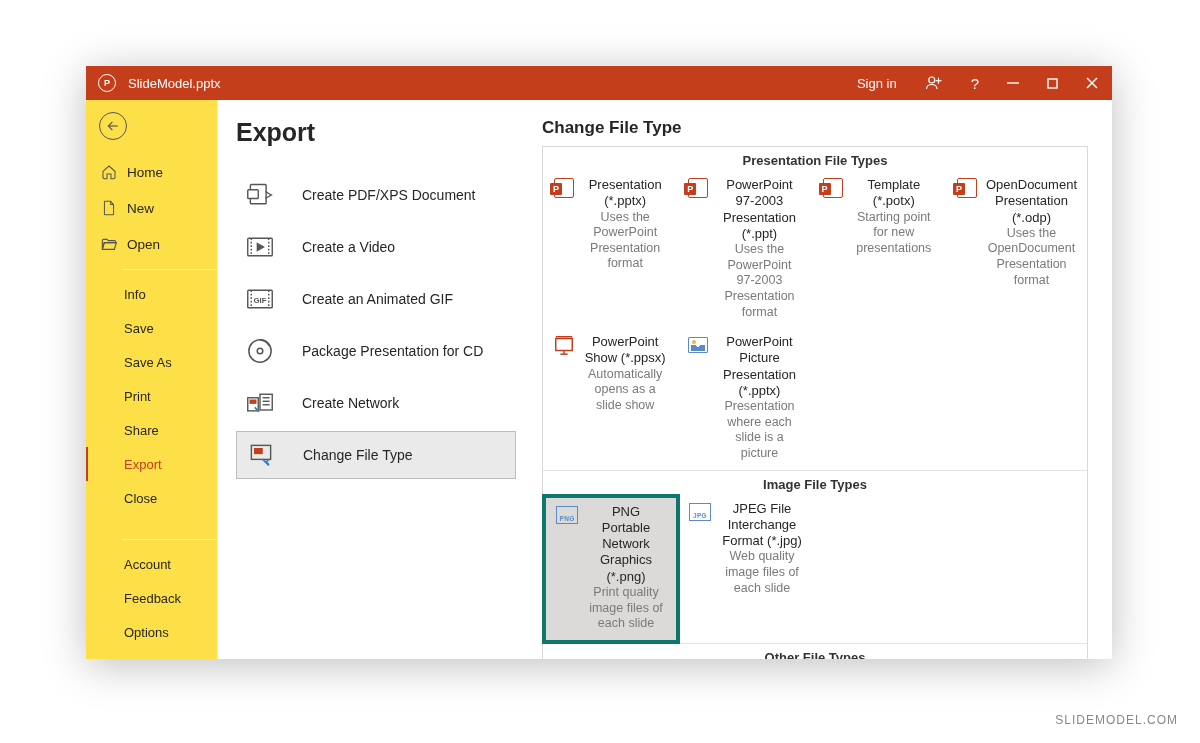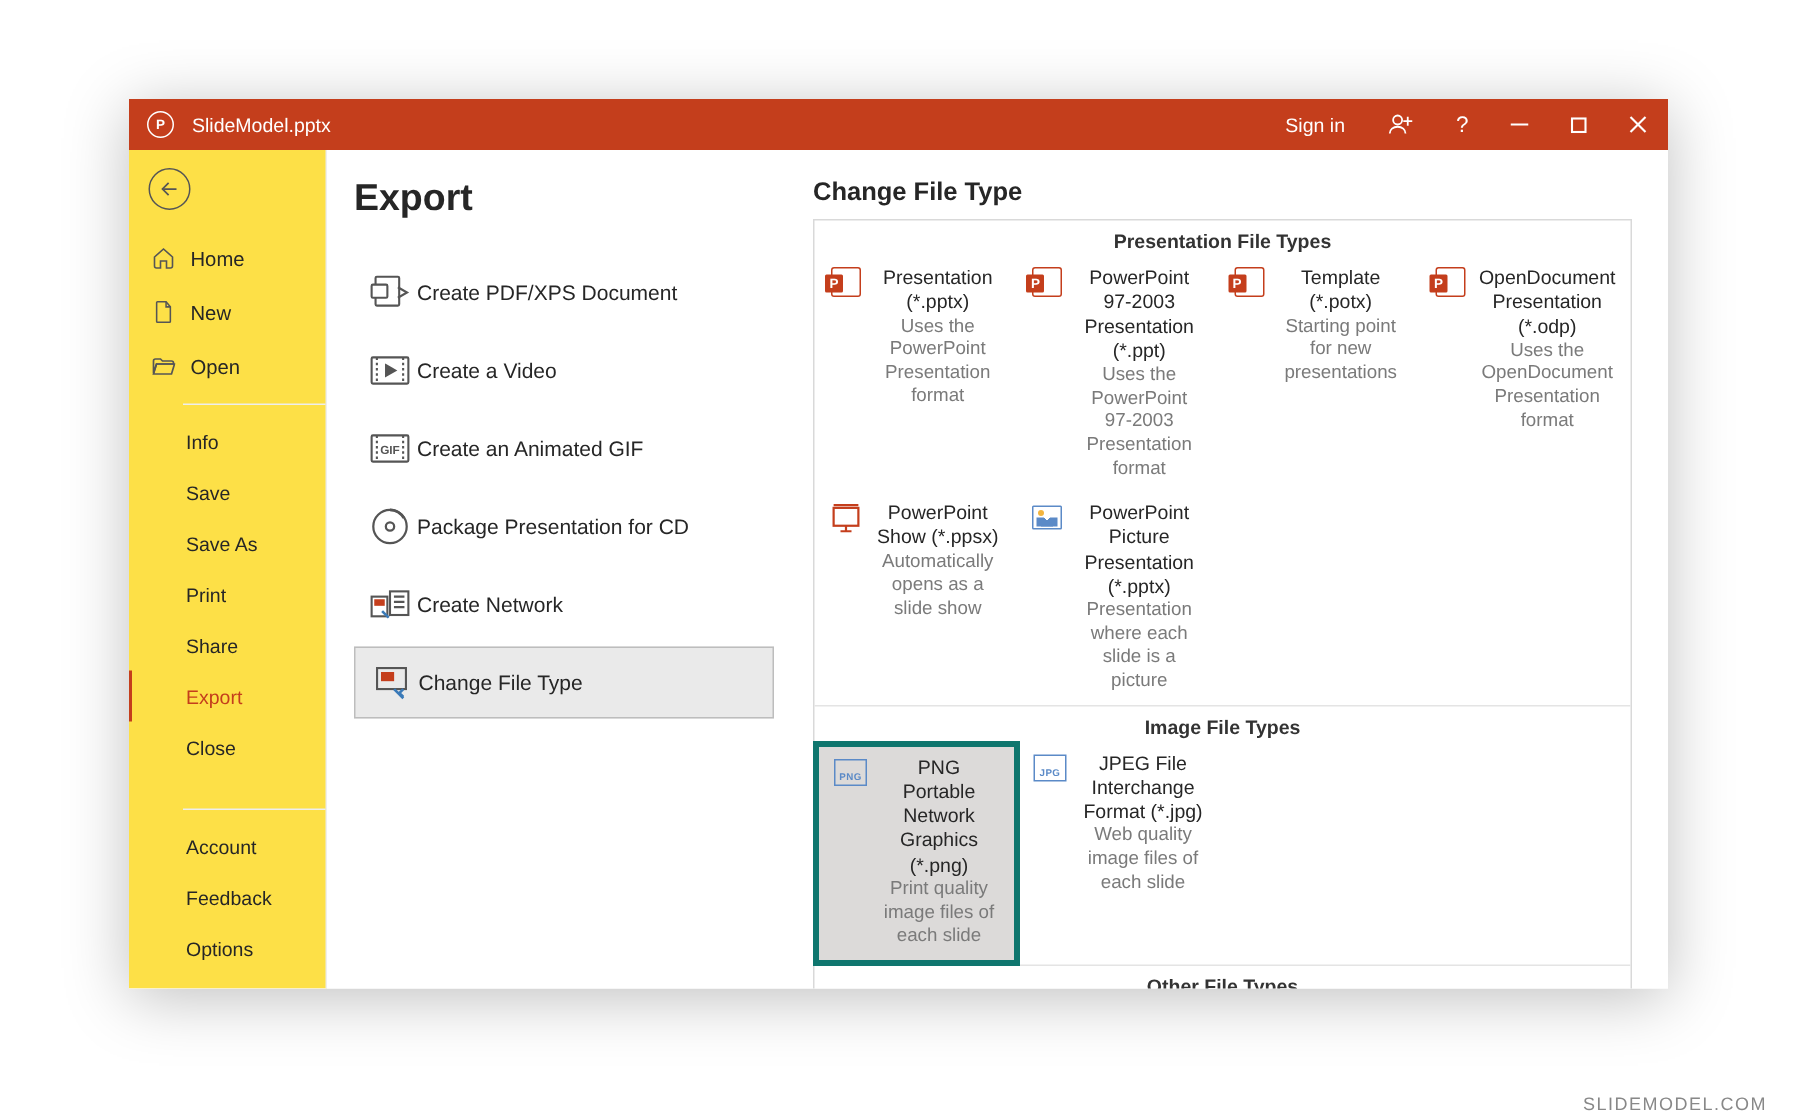--- a/index.html
+++ b/index.html
@@ -103,21 +103,21 @@
   }
   .export-col h1 {
     font-size: 25px;
     font-weight: 600;
     color: #262626;
     margin-bottom: 24px;
   }
   .export-item {
     display: flex;
     align-items: center;
-    gap: 4px;
+    gap: 28px;
     height: 48px;
     padding: 0 6px 0 10px;
     margin-bottom: 4px;
     font-size: 14px;
     color: #262626;
     cursor: pointer;
     width: 280px;
   }
   .export-item.selected {
     background: #eaeaea;
@@ -178,21 +178,21 @@
     justify-content: center;
     gap: 4px;
     cursor: pointer;
     font-size: 12px;
   }
 
   
   .watermark {
     position: absolute;
     right: 22px;
-    bottom: 0;
+    bottom: 16px;
     color: #888;
     font-size: 12px;
     letter-spacing: 1px;
   }
 
   
   .pp-badge {
     width:20px; height:20px; border:1.3px solid #c43e1c; border-radius:2px; position:relative; background:#fff;
   }
   .pp-badge::after{

